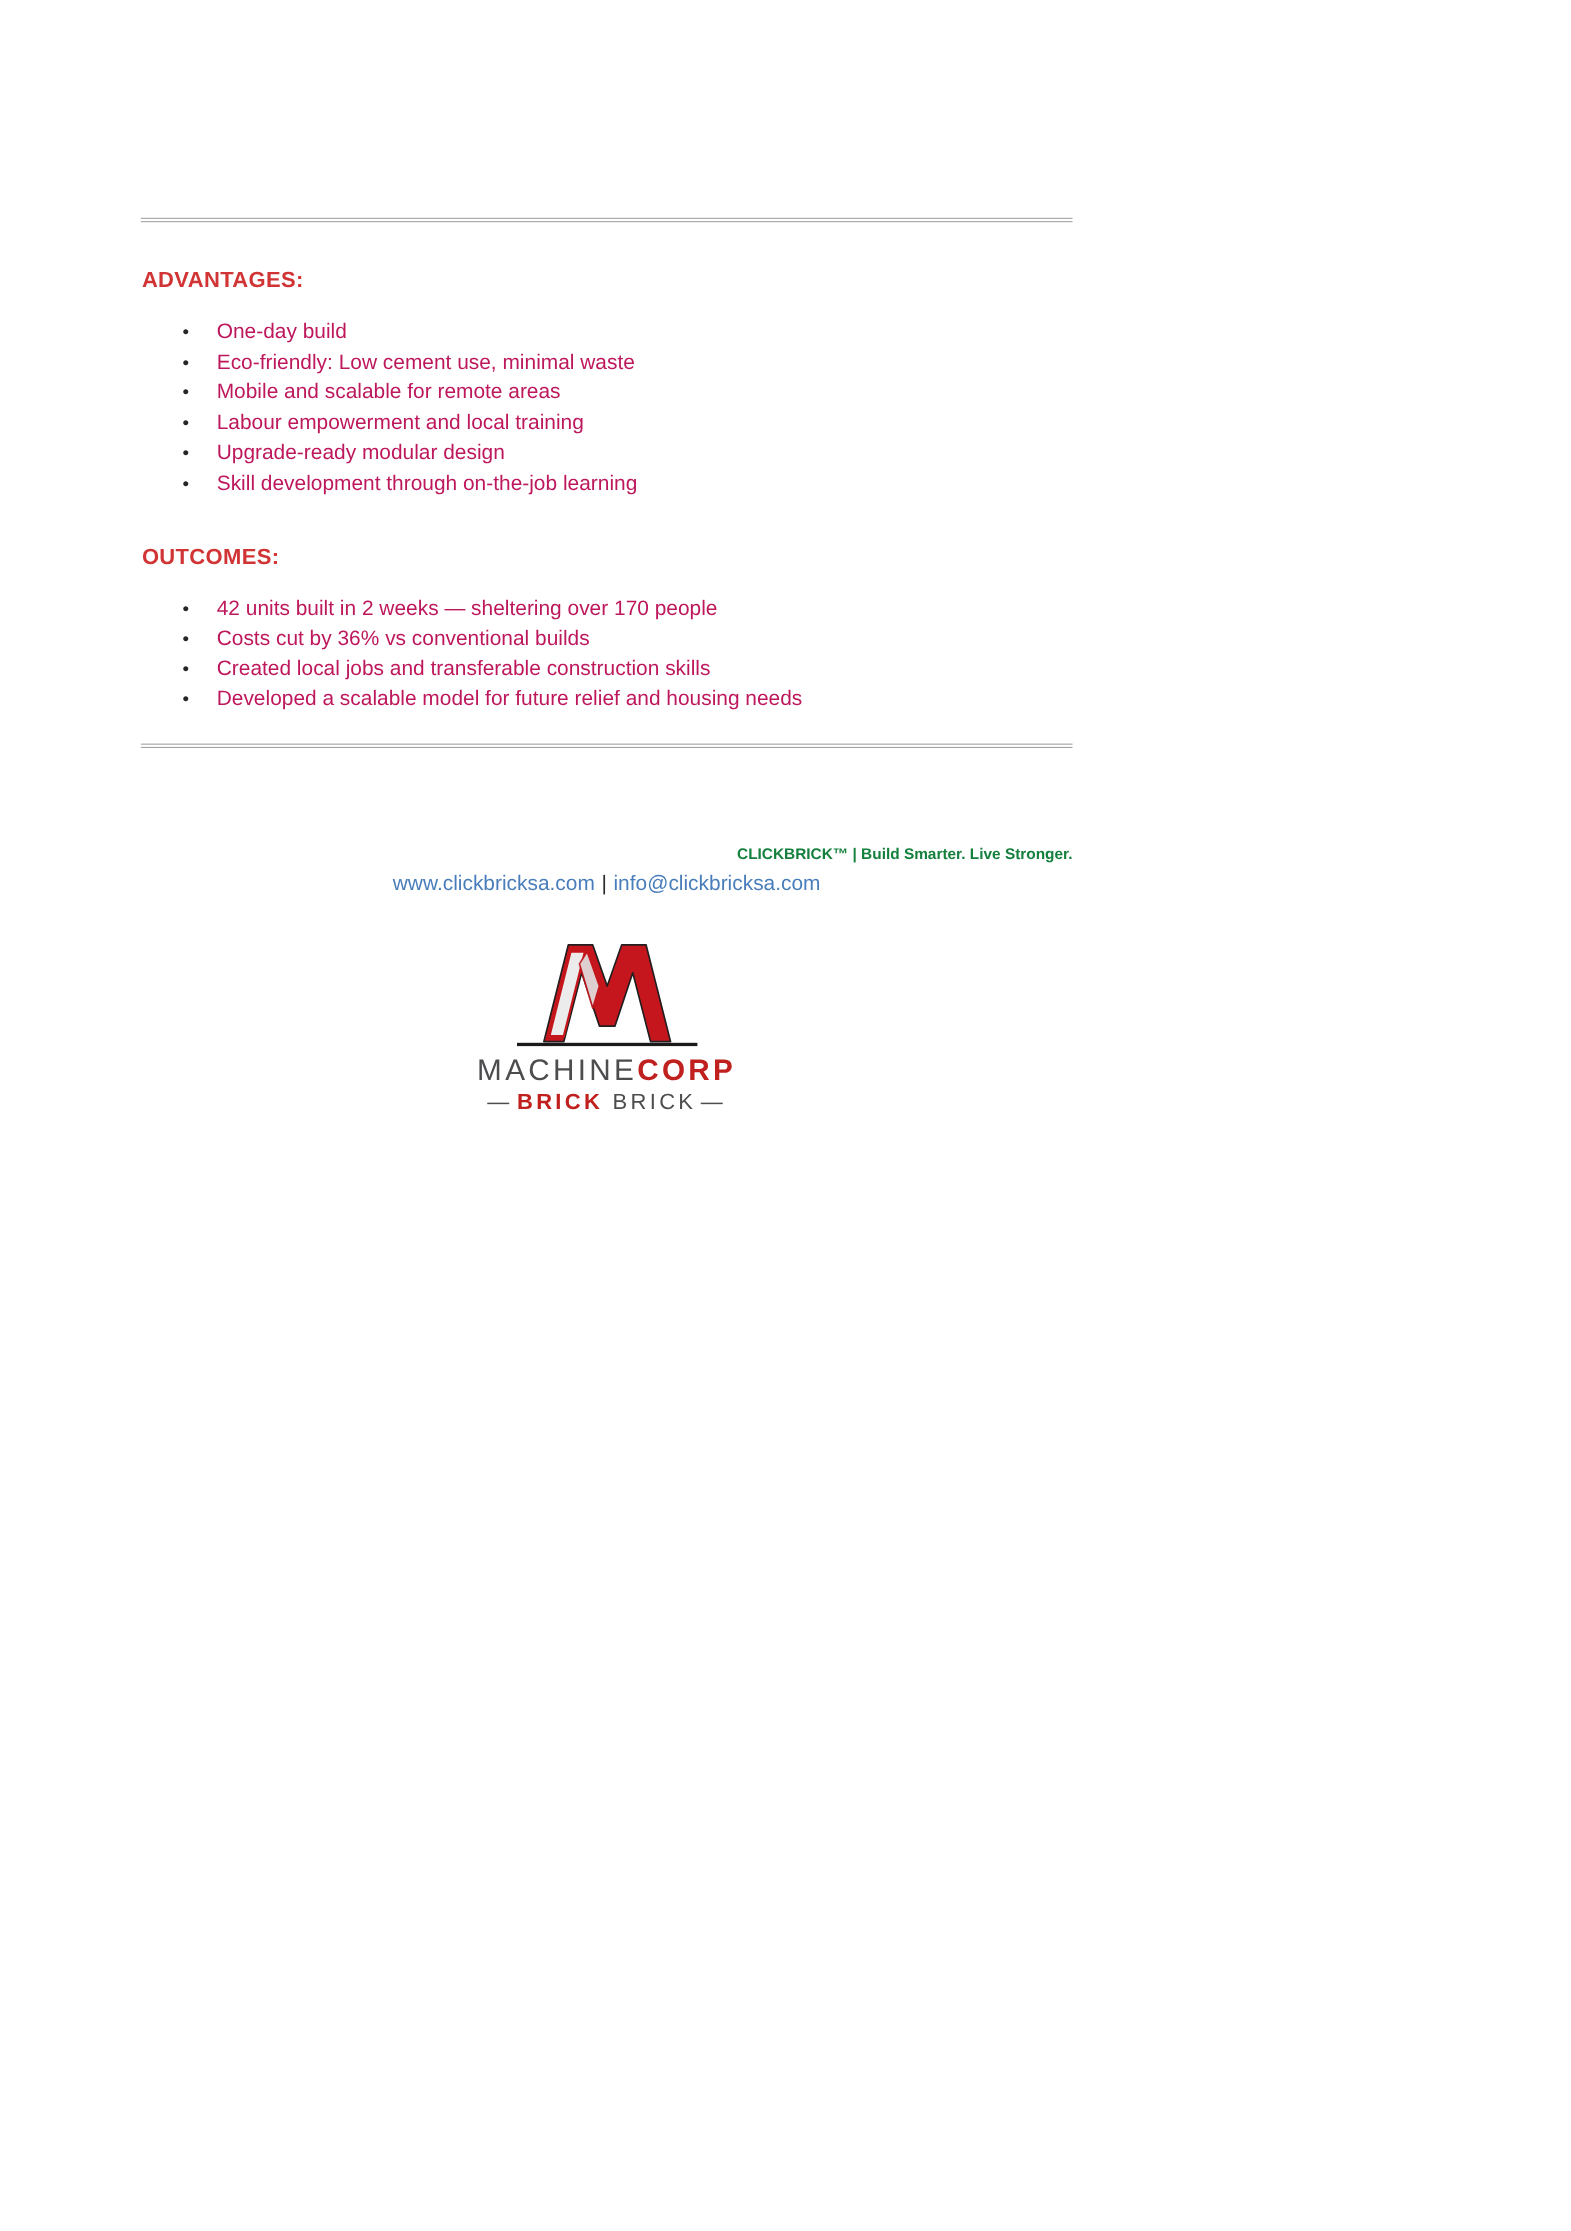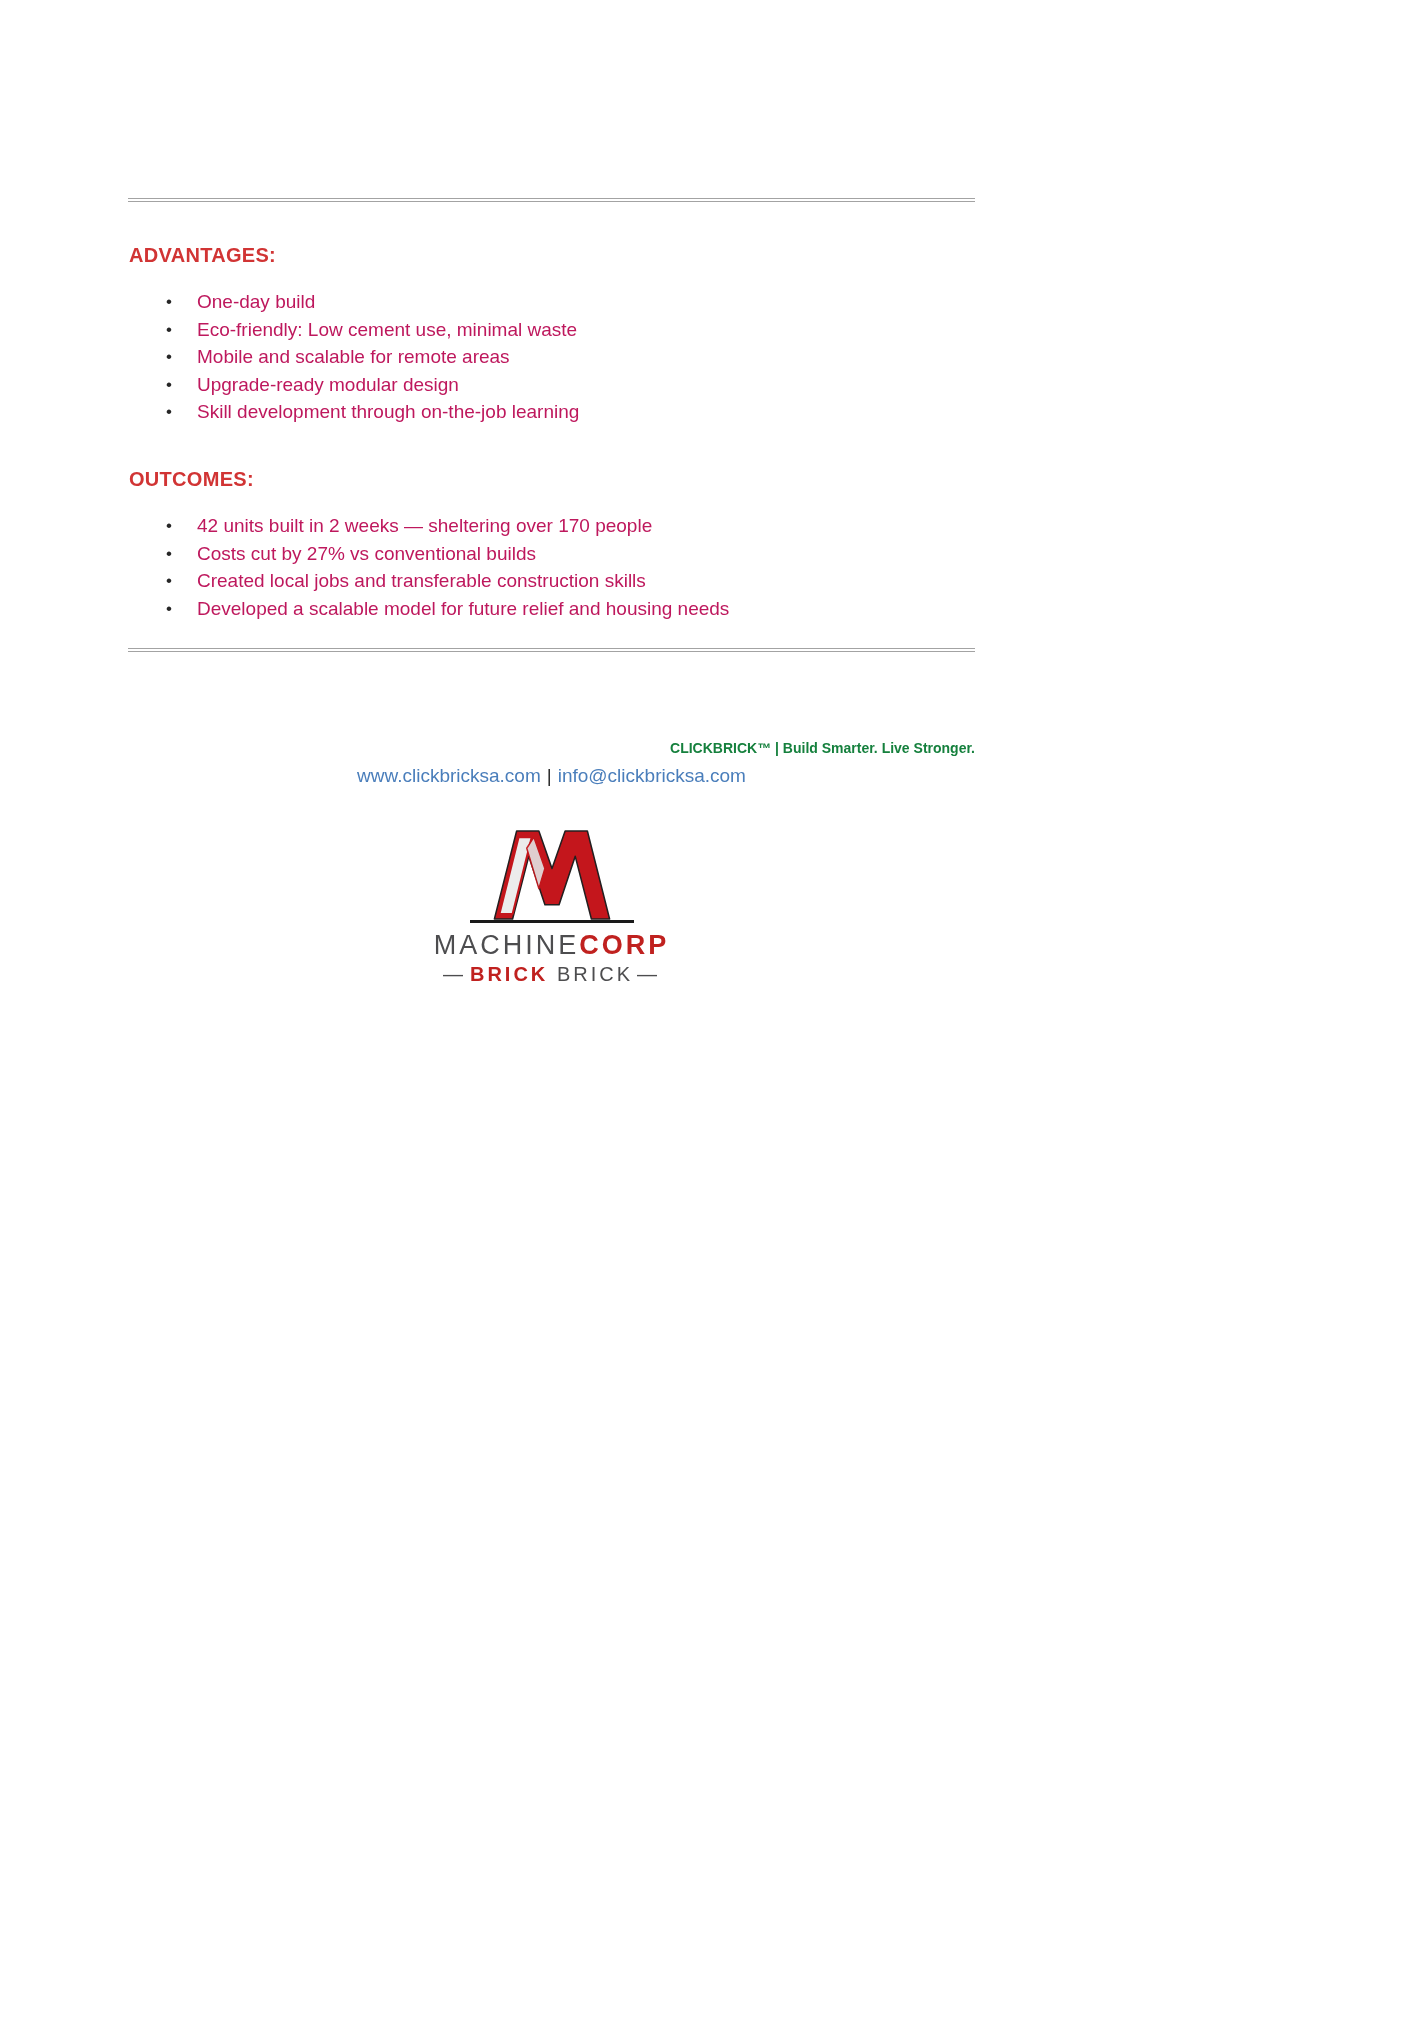--- a/index.html
+++ b/index.html
@@ -108,28 +108,29 @@
 <div class="page">
   <div class="content">
 
     <div class="rule rule-top"></div>
 
     <h2 class="section-heading">ADVANTAGES:</h2>
     <ul class="bullet-list">
       <li>One-day build</li>
       <li>Eco-friendly: Low cement use, minimal waste</li>
       <li>Mobile and scalable for remote areas</li>
+      <li>Labour empowerment and local training</li>
       <li>Upgrade-ready modular design</li>
       <li>Skill development through on-the-job learning</li>
     </ul>
 
     <h2 class="section-heading">OUTCOMES:</h2>
     <ul class="bullet-list">
       <li>42 units built in 2 weeks — sheltering over 170 people</li>
-      <li>Costs cut by 27% vs conventional builds</li>
+      <li>Costs cut by 36% vs conventional builds</li>
       <li>Created local jobs and transferable construction skills</li>
       <li>Developed a scalable model for future relief and housing needs</li>
     </ul>
 
     <div class="rule rule-bottom"></div>
 
     <div class="footer">
       <p class="tagline">CLICKBRICK™ | Build Smarter. Live Stronger.</p>
       <p class="links">
         <a href="#">www.clickbricksa.com</a><span class="sep">|</span><a href="#">info@clickbricksa.com</a>

